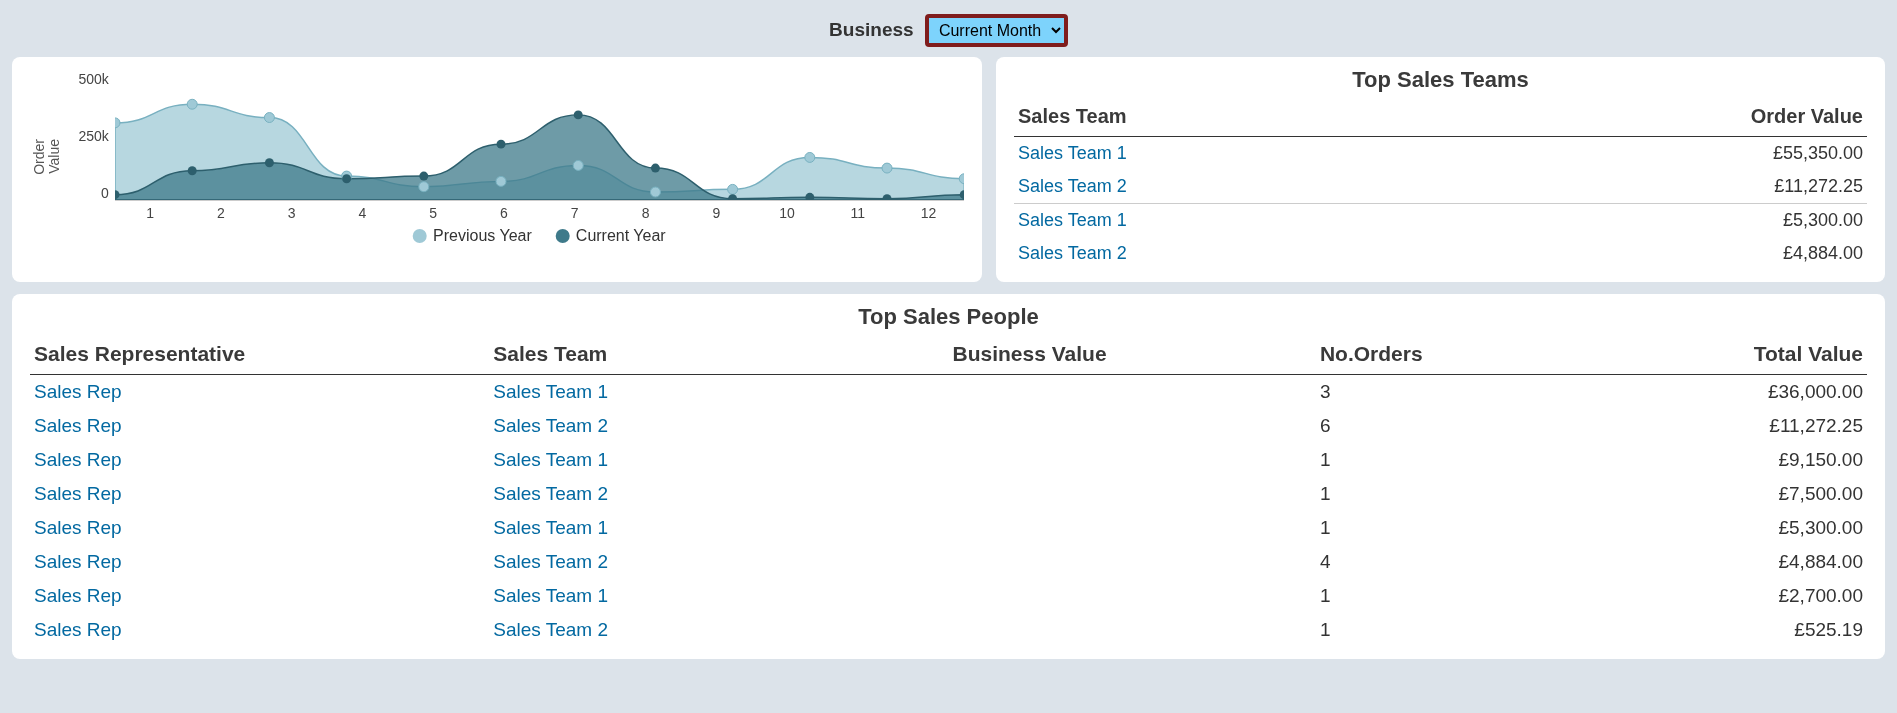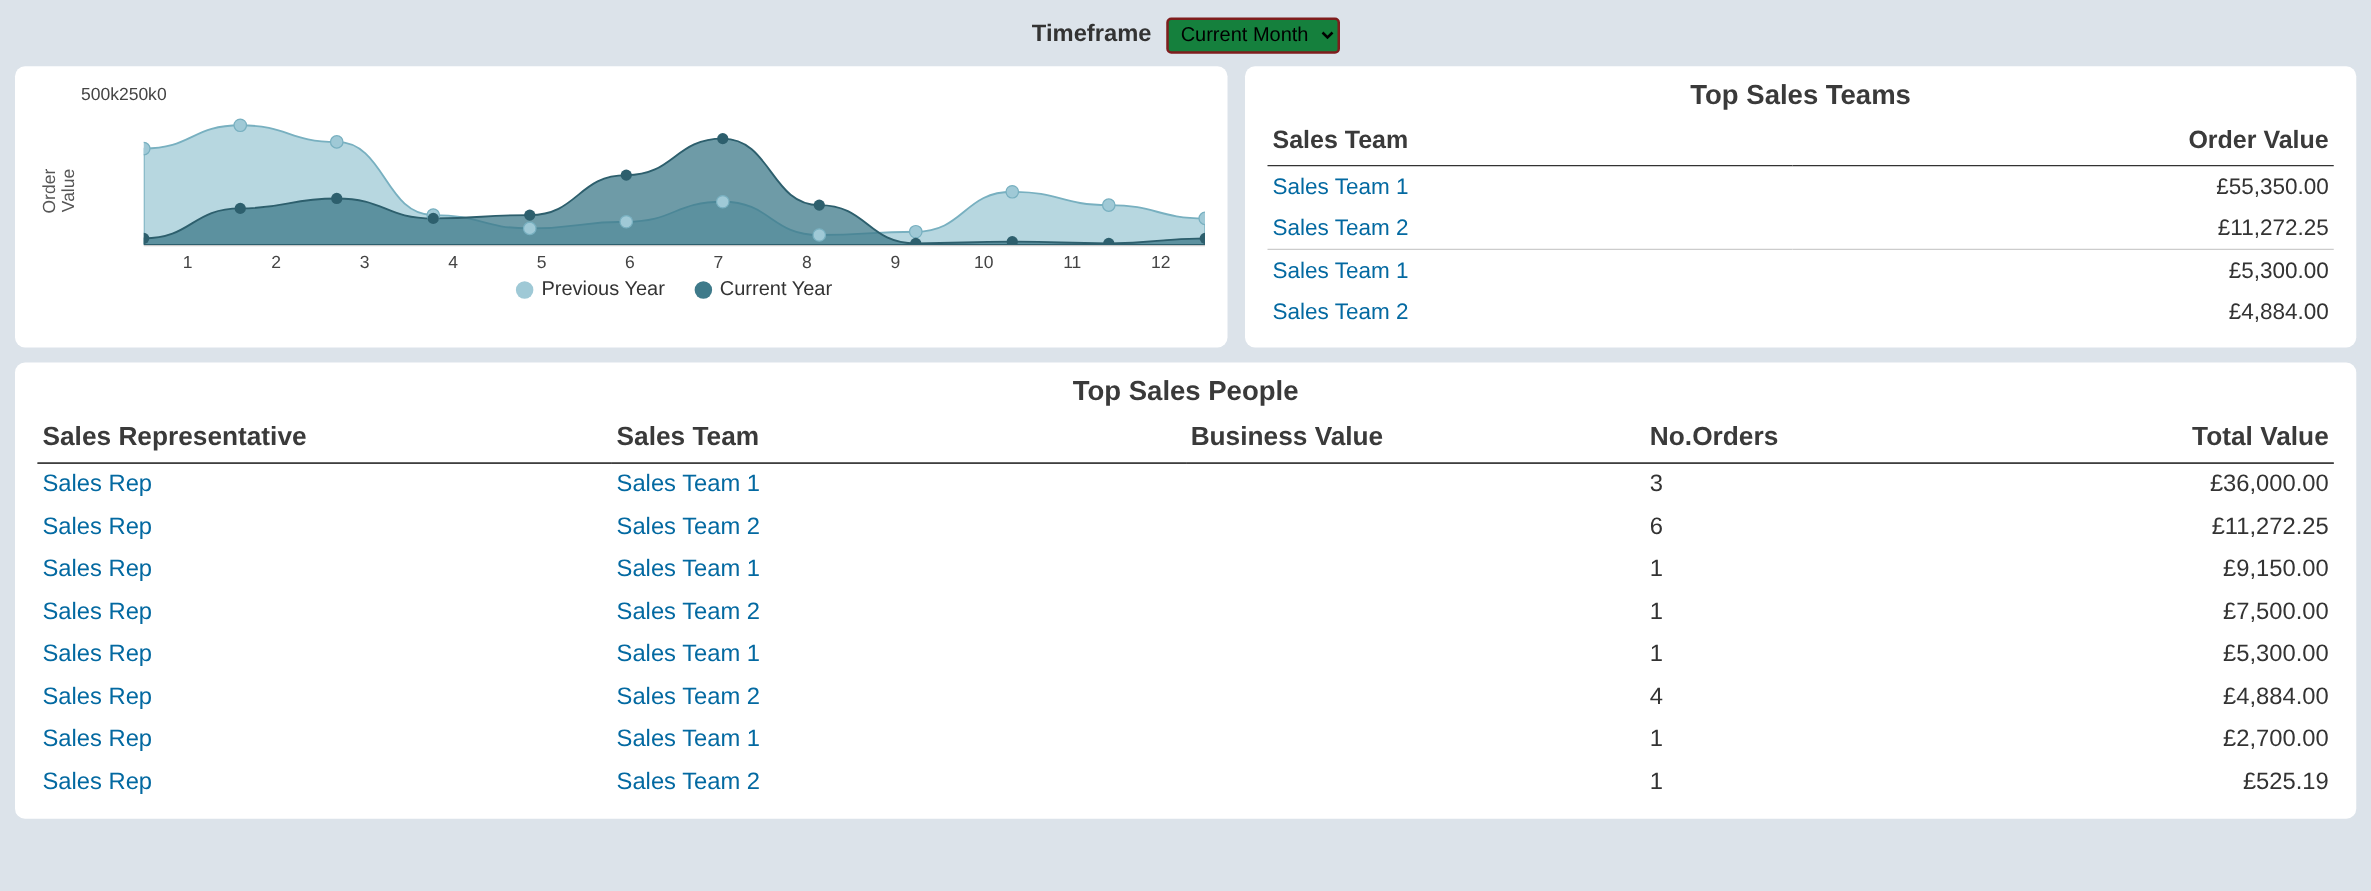--- a/index.html
+++ b/index.html
@@ -18,23 +18,23 @@
     font-size: 19px;
   }
   .header-bar label {
     font-weight: 700;
     color: #333;
     margin-right: 6px;
   }
   .header-bar select {
     font-size: 16px;
     padding: 3px 6px;
-    border: 2px solid #7f1d1d;
+    border: 4px solid #7f1d1d;
     border-radius: 4px;
-    background: #15803d;
+    background: #7dd3fc;
   }
   .row1 {
     display: flex;
     gap: 14px;
     padding: 0 12px 12px 12px;
   }
   .panel {
     background: #fff;
     border-radius: 8px;
     padding: 10px 18px 12px 18px;
@@ -59,21 +59,21 @@
     transform: rotate(180deg);
     font-size: 14px;
     color: #555;
     text-align: center;
     padding: 0 2px;
     align-self: center;
     line-height: 1.1;
   }
   .chart-yaxis {
     display: flex;
-    flex-direction: row;
+    flex-direction: column;
     justify-content: space-between;
     height: 130px;
     margin-top: 4px;
     font-size: 14px;
     color: #444;
     text-align: right;
     width: 50px;
     padding-right: 6px;
   }
   .chart-body {
@@ -156,21 +156,21 @@
   .panel-people {
     width: 100%;
   }
   .panel-people table.data th { font-size: 21px; margin-left: 25px; }
   .panel-people table.data td { font-size: 19px; }
 </style>
 </head>
 <body>
 
 <div class="header-bar">
-  <label>Timeframe</label>
+  <label>Business</label>
   <select>
     <option>Current Month</option>
   </select>
 </div>
 
 <div class="row1">
 
   <div class="panel panel-chart">
     <div class="chart-wrap">
       <div class="chart-ylabel">

